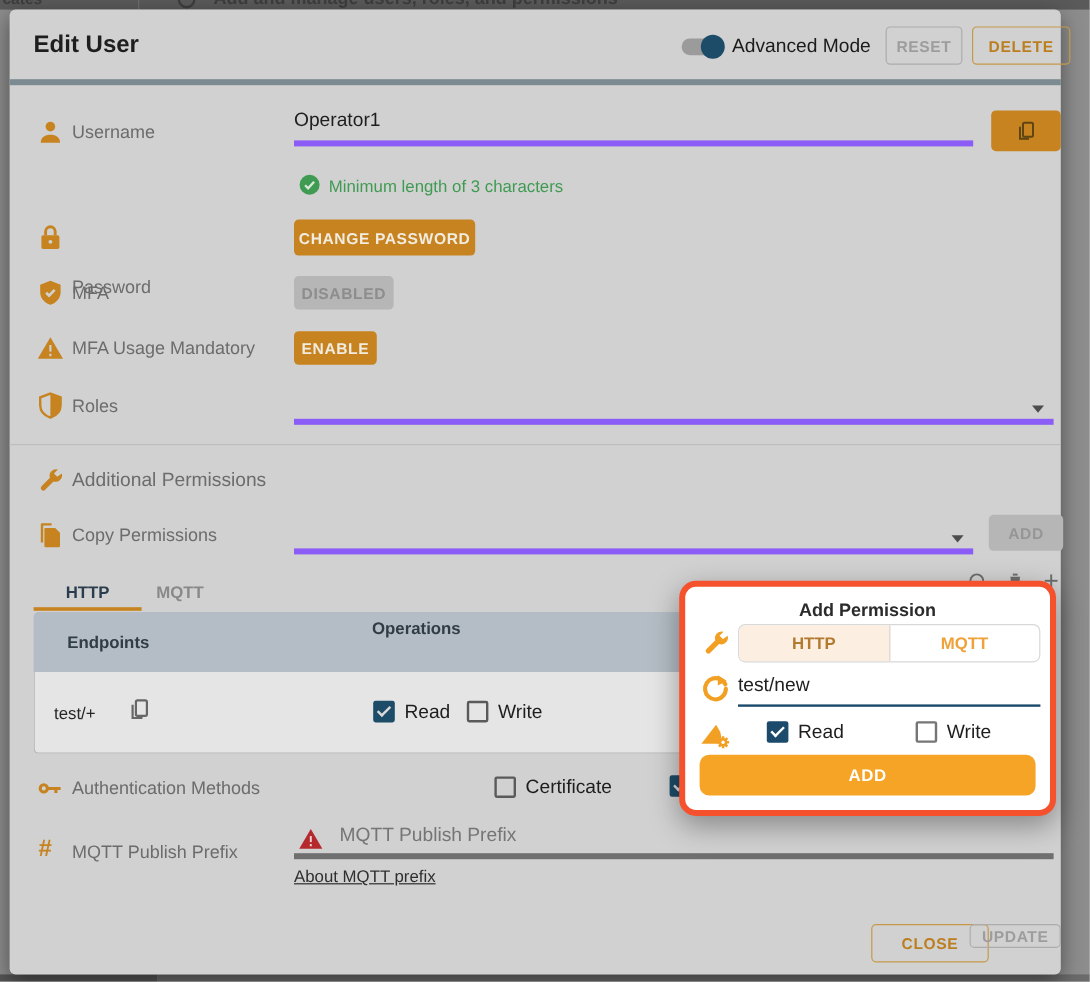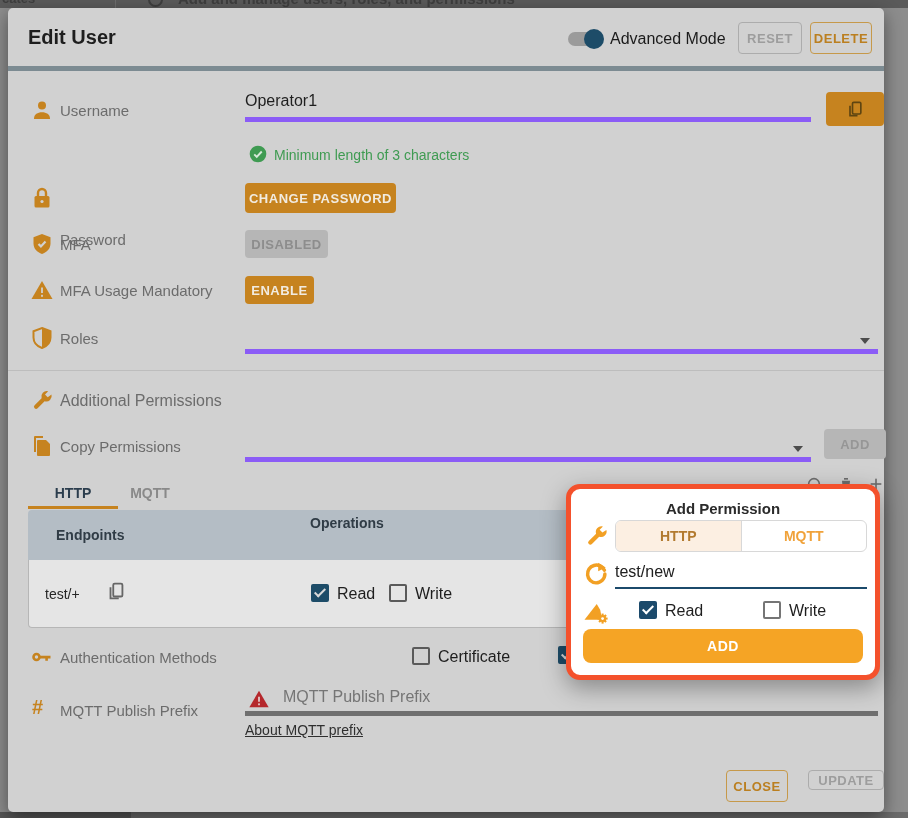--- a/index.html
+++ b/index.html
@@ -87,21 +87,21 @@
 <div class="abs bg-bottom-r"></div>
 
 <div class="abs dlg">
 
   <div class="abs title">Edit User</div>
 
   <div class="abs tgl-track"></div>
   <div class="abs tgl-knob"></div>
   <div class="abs adv-lbl">Advanced Mode</div>
   <div class="abs btn btn-outline-gray" style="left:730px;top:14px;width:64px;height:32px;">RESET</div>
-  <div class="abs btn btn-outline-orange" style="left:802px;top:14px;width:62px;height:32px;">DELETE</div>
+  <div class="abs btn btn-outline-orange" style="left:802px;top:14px;width:82px;height:32px;">DELETE</div>
 
   <div class="abs hdr-div"></div>
 
   <svg class="abs ic24" style="left:22px;top:90px;" viewBox="0 0 24 24" fill="#c6831f">
     <circle cx="12" cy="7.5" r="4"></circle>
       <path d="M4 20.5c0-4 3.6-6.2 8-6.2s8 2.2 8 6.2v.5H4z"></path>
     </svg>
   <div class="abs lbl" style="left:52px;top:94px;">Username</div>
   <div class="abs uline" style="left:237px;top:84px;width:566px;height:30px;">
     <input class="txtin" value="Operator1" style="">
@@ -213,21 +213,21 @@
   <svg class="abs" style="left:240px;top:680px;width:22px;height:22px;" viewBox="0 0 24 24" fill="#b5282c">
     <path d="M12 3L22.5 21h-21z"></path>
     <rect x="11.1" y="9.5" width="1.8" height="5.5" fill="#e8d6d6"></rect>
     <rect x="11.1" y="16.8" width="1.8" height="2" fill="#e8d6d6"></rect>
     </svg>
   <div class="abs uline" style="left:237px;top:680px;width:633px;height:28px;border-bottom-color:#6f6f6f;">
     <input class="txtin" style="padding-left: 38px; color: rgb(154, 154, 154);" placeholder="MQTT Publish Prefix">
   </div>
   <a class="abs link" style="left:237px;top:714px;">About MQTT prefix</a>
 
-  <div class="abs btn btn-outline-orange" style="left:718px;top:762px;width:62px;height:32px;">CLOSE</div>
+  <div class="abs btn btn-outline-orange" style="left:718px;top:762px;width:98px;height:32px;">CLOSE</div>
   <div class="abs btn btn-outline-gray" style="left:800px;top:762px;width:76px;height:20px;">UPDATE</div>
 </div>
 
 <div class="abs popup">
   <div class="abs pp-title">Add Permission</div>
 
   <svg class="abs" style="left:13px;top:34px;width:25px;height:25px;" viewBox="0 0 24 24" fill="#f2a024">
     <path d="M21.5 6.6a5.4 5.4 0 01-6.9 6.6l-7 7a2.1 2.1 0 11-3-3l7-7a5.4 5.4 0 016.6-6.9L15 6.5l2.7 2.7z"></path>
     </svg>
 

